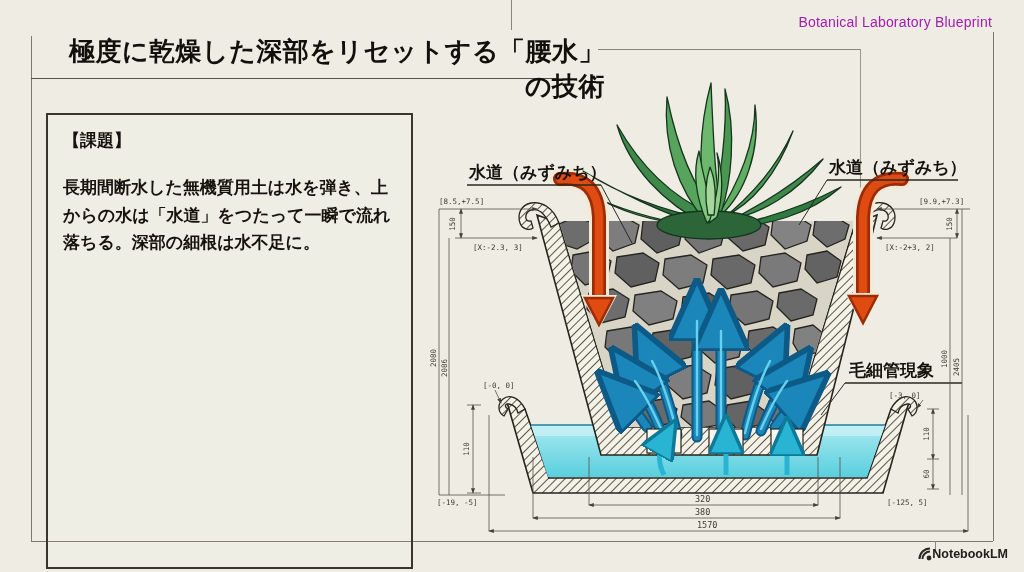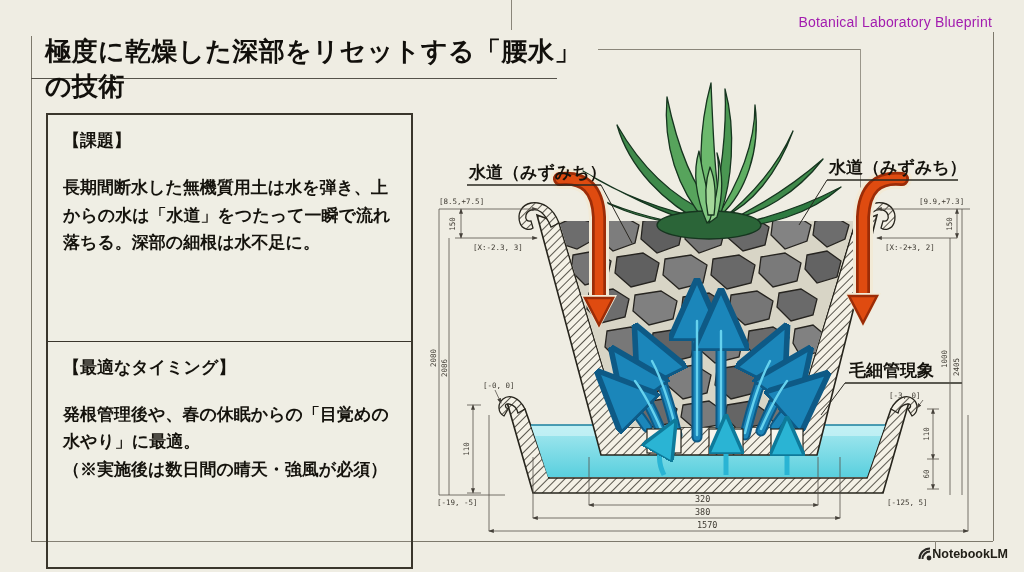--- a/index.html
+++ b/index.html
@@ -6,21 +6,21 @@
   html,body { width:1024px; height:572px; overflow:hidden; }
   body {
     position:relative;
     background:#efede3;
     font-family:"Liberation Sans", sans-serif;
     color:#15130d;
   }
   .frameline { position:absolute; background:#7d796c; }
   .page-title {
     position:absolute; left:45px; top:34px; width:560px;
-    font-size:26px; font-weight:900; letter-spacing:0.5px; color:#12100c;
+    font-size:26px; font-weight:900; letter-spacing:0.5px; color:#12100c;text-align:right;
   }
   .brand-top {
     position:absolute; top:14px; right:32px;
     font-size:14px; font-weight:400; color:#a21caf; letter-spacing:0.2px;
   }
   .info-box {
     position:absolute; left:46px; top:113px; width:367px; height:456px;
     border:2px solid #3a362c; background:rgba(255,255,255,0.06);
     display:flex; flex-direction:column;
   }
@@ -49,25 +49,20 @@
 <div class="frameline" style="left:860px; top:49px; width:1px; height:160px; background:#9a968a; z-index:1;"></div>
 <div class="frameline" style="left:935px; top:541px; width:1px; height:12px; background:#8a867a;"></div>
 
 <div class="brand-top">Botanical Laboratory Blueprint</div>
 <h1 class="page-title">極度に乾燥した深部をリセットする「腰水」の技術</h1>
 
 <div class="info-box">
   <div class="info-section">
     <div class="info-heading">【課題】</div>
     <div class="info-body">長期間断水した無機質用土は水を弾き、上からの水は「水道」をつたって一瞬で流れ落ちる。深部の細根は水不足に。</div>
-  </div>
-  <div class="info-section">
-    <div class="info-heading">【最適なタイミング】</div>
-    <div class="info-body">発根管理後や、春の休眠からの「目覚めの水やり」に最適。
-（※実施後は数日間の晴天・強風が必須）</div>
   </div>
 </div>
 
 <svg class="diagram-svg" width="595" height="480" viewBox="0 0 595 480">
   <defs>
     <pattern id="hatch" width="6" height="6" patternUnits="userSpaceOnUse" patternTransform="rotate(45)">
       <rect width="6" height="6" fill="#f4f1e6"></rect>
       <line x1="0" y1="0" x2="0" y2="6" stroke="#3c3930" stroke-width="1.7"></line>
     </pattern>
     <linearGradient id="waterGrad" x1="0" y1="0" x2="0" y2="1">

